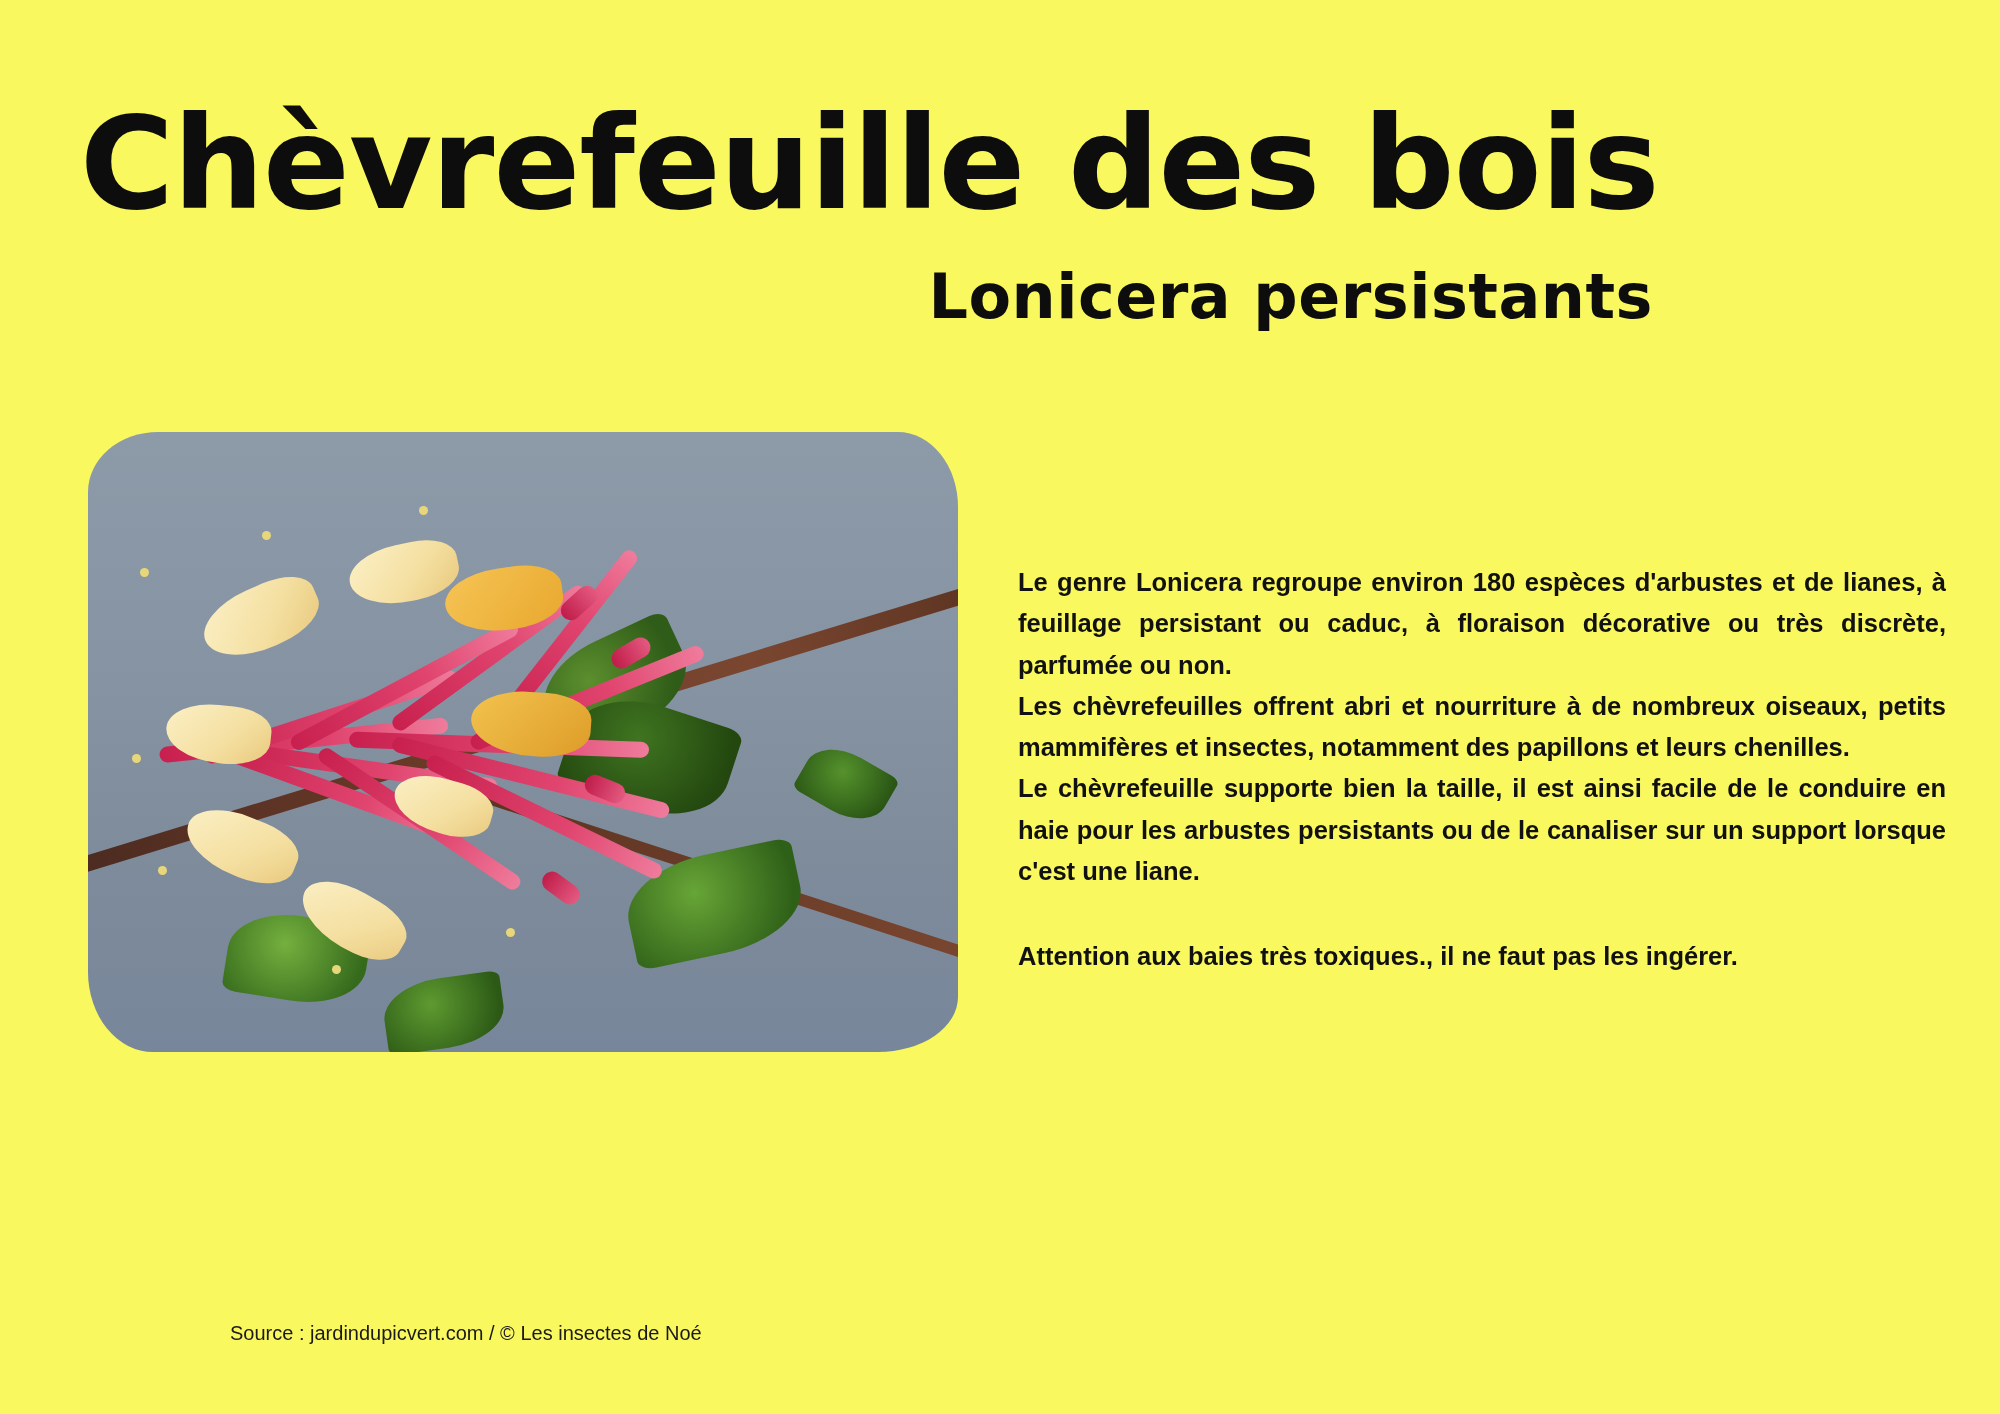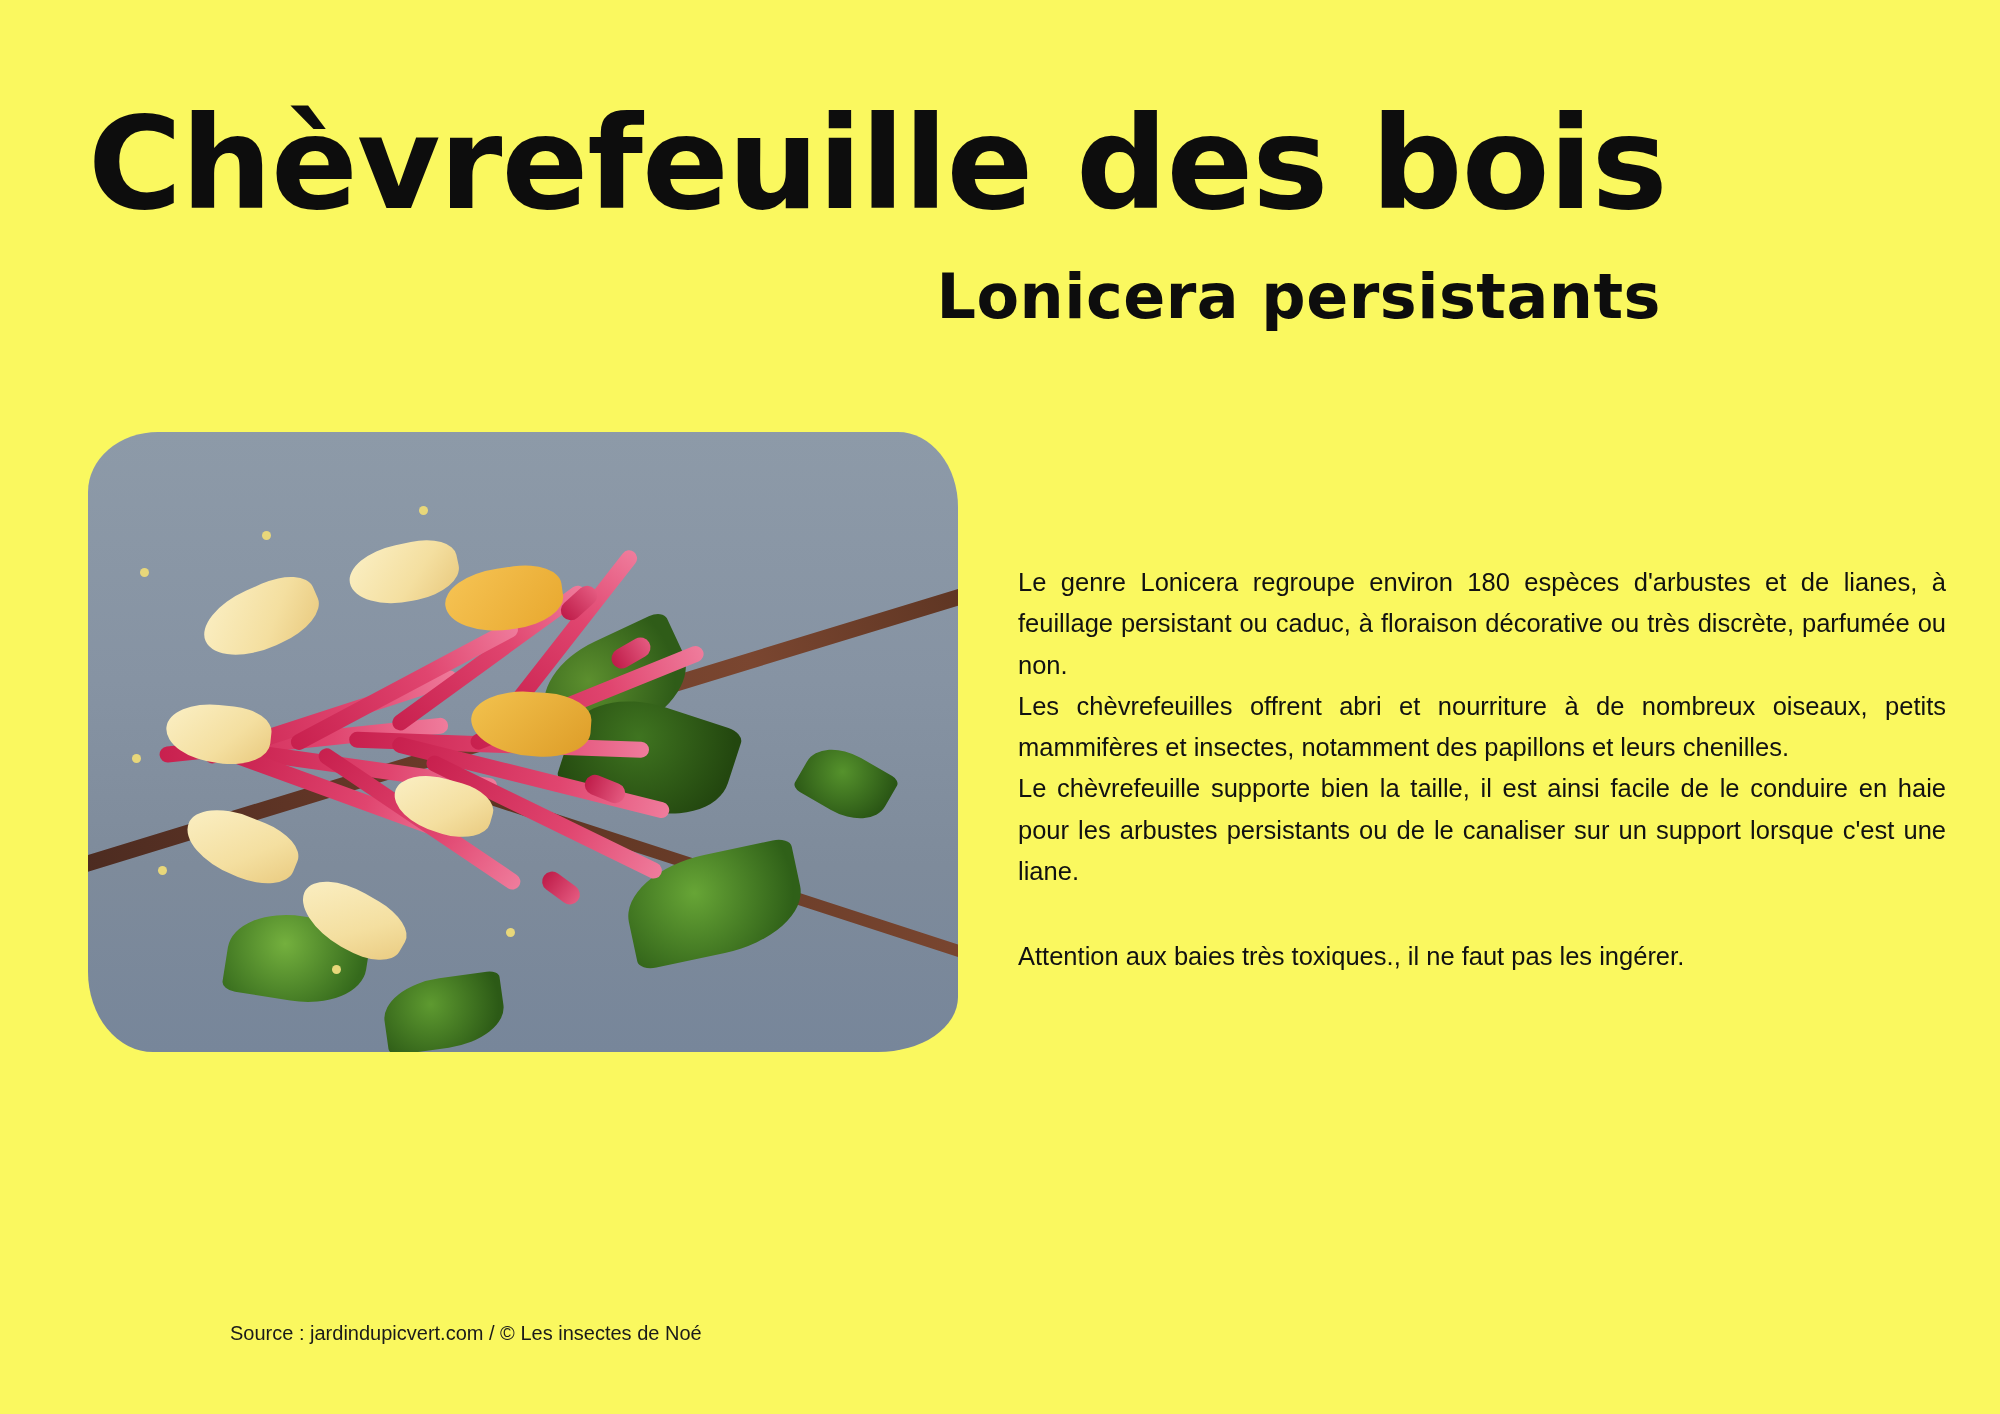--- a/index.html
+++ b/index.html
@@ -18,21 +18,21 @@
   .poster {
     position: absolute;
     inset: 0;
     background: #faf85f;
   }
 
   
   .title-block {
     position: absolute;
     top: 100px;
-    left: 8px;
+    left: 0;
     width: 1753px;
     padding: 0 80px;
     box-sizing: border-box;
   }
   .main-title {
     font-family: "DejaVu Sans", sans-serif;
     font-weight: bold;
     font-size: 128px;
     line-height: 1.0;
     color: #0d0d0d;
@@ -137,20 +137,21 @@
     left: 1018px;
     top: 562px;
     width: 928px;
     color: #111;
     font-size: 25.5px;
     line-height: 1.62;
     text-align: justify;
   }
   .text-block p {
     margin: 0;
+    font-weight: bold;
   }
   .text-block p.gap {
     margin-top: 44px;
     text-align: left;
   }
 
   
   .source {
     position: absolute;
     left: 230px;

